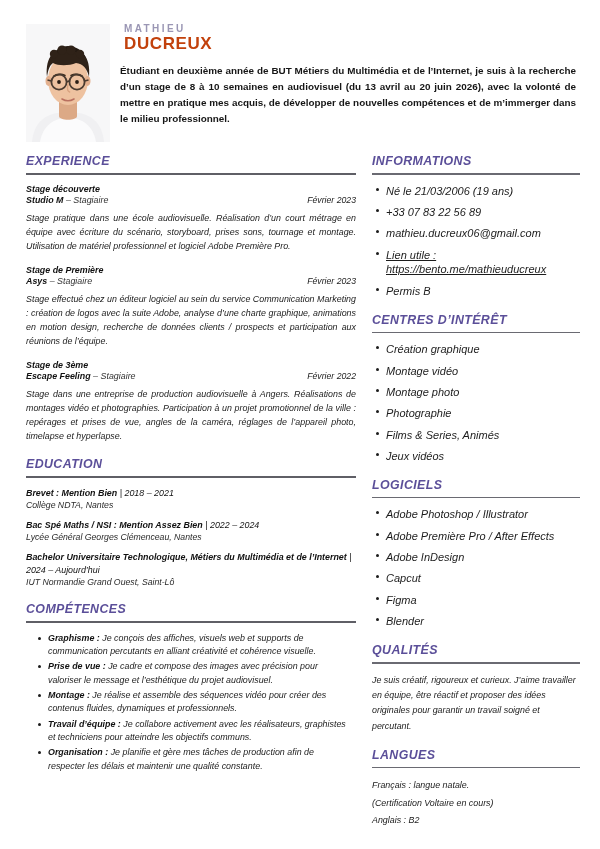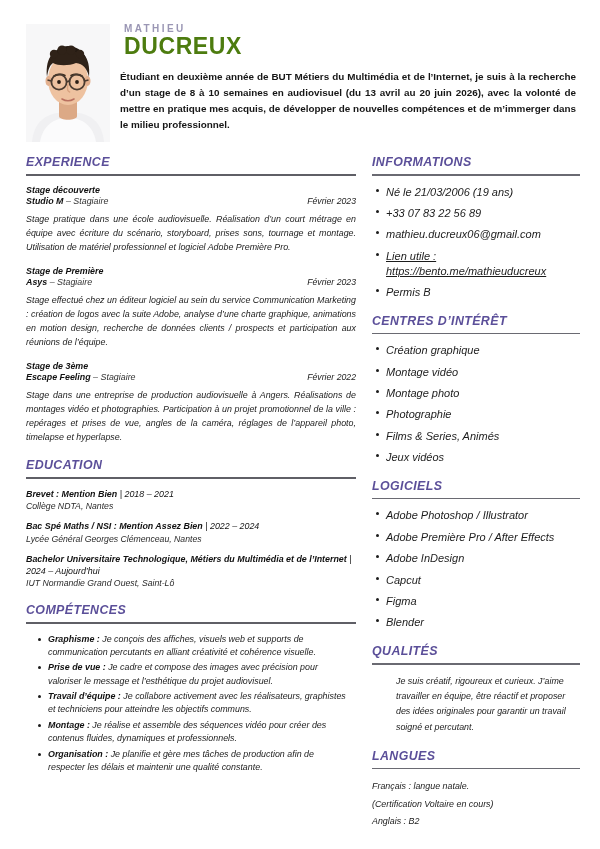--- a/index.html
+++ b/index.html
@@ -43,23 +43,23 @@
   }
   .name-first {
     font-size: 10px;
     letter-spacing: 2.4px;
     color: #9a96b4;
     font-weight: 600;
     display: block;
     margin-bottom: 1px;
   }
   .name-last {
-    font-size: 23px;
+    font-size: 17px;
     letter-spacing: 0.6px;
-    color: #4d7c0f;
+    color: #c2410c;
     font-weight: 800;
     display: block;
   }
   .intro {
     margin-top: 11px;
     font-size: 9.9px;
     line-height: 1.62;
     font-weight: 700;
     text-align: justify;
     color: #161616;
@@ -175,21 +175,21 @@
     left: -10px;
     top: 4px;
     width: 3px;
     height: 3px;
     border-radius: 50%;
     background: #1c1c1c;
   }
   .link-line { text-decoration: underline; display: block; color: #1c1c1c; }
   .link-url  { text-decoration: underline; display: block; color: #1c1c1c; }
 
-  .para-block { font-size: 8.9px; line-height: 1.72; color: #1c1c1c; margin-left: 24px; }
+  .para-block { font-size: 8.9px; line-height: 1.72; color: #1c1c1c; }
   .lang-line  { font-size: 8.9px; line-height: 1.95; color: #1c1c1c; }
 </style>
 </head>
 <body>
 
 <div class="header">
 
   <div class="photo-wrap">
     <svg viewBox="0 0 84 118" xmlns="http://www.w3.org/2000/svg">
       <rect x="0" y="0" width="84" height="118" fill="#f7f7f8"></rect>
@@ -305,22 +305,22 @@
         <div class="edu-school">IUT Normandie Grand Ouest, Saint-Lô</div>
       </div>
     </div>
 
     <div class="section">
       <div class="section-title">COMPÉTENCES</div>
       <div class="section-rule"></div>
       <ul class="bullets">
         <li><span class="skill-name">Graphisme :</span><span> Je conçois des affiches, visuels web et supports de communication percutants en alliant créativité et cohérence visuelle.</span></li>
         <li><span class="skill-name">Prise de vue :</span><span> Je cadre et compose des images avec précision pour valoriser le message et l’esthétique du projet audiovisuel.</span></li>
+        <li><span class="skill-name">Montage :</span><span> Je réalise et assemble des séquences vidéo pour créer des contenus fluides, dynamiques et professionnels.</span></li>
         <li><span class="skill-name">Travail d’équipe :</span><span> Je collabore activement avec les réalisateurs, graphistes et techniciens pour atteindre les objectifs communs.</span></li>
-        <li><span class="skill-name">Montage :</span><span> Je réalise et assemble des séquences vidéo pour créer des contenus fluides, dynamiques et professionnels.</span></li>
         <li><span class="skill-name">Organisation :</span><span> Je planifie et gère mes tâches de production afin de respecter les délais et maintenir une qualité constante.</span></li>
       </ul>
     </div>
 
   </div>
 
   <div class="col-right">
 
     <div class="section">
       <div class="section-title">INFORMATIONS</div>

